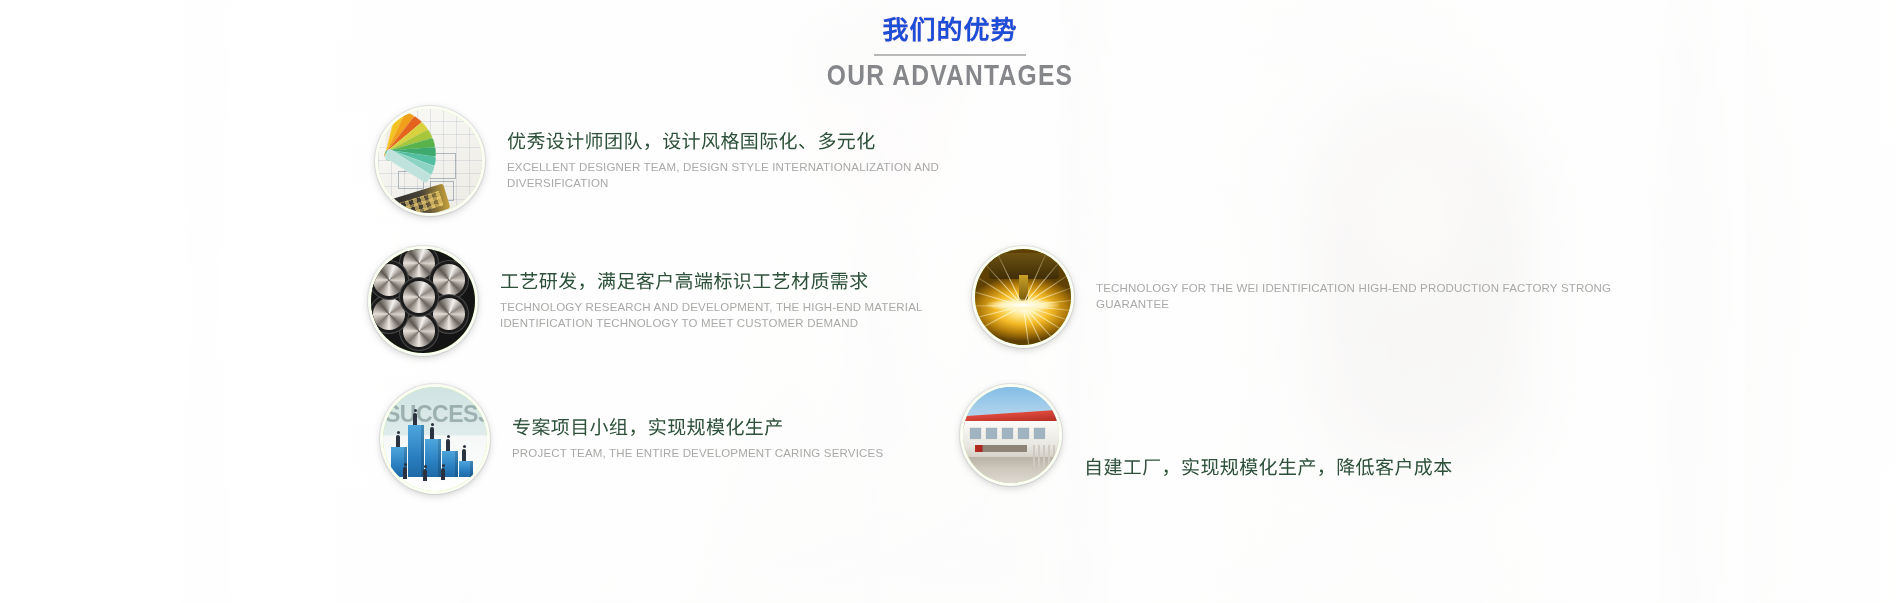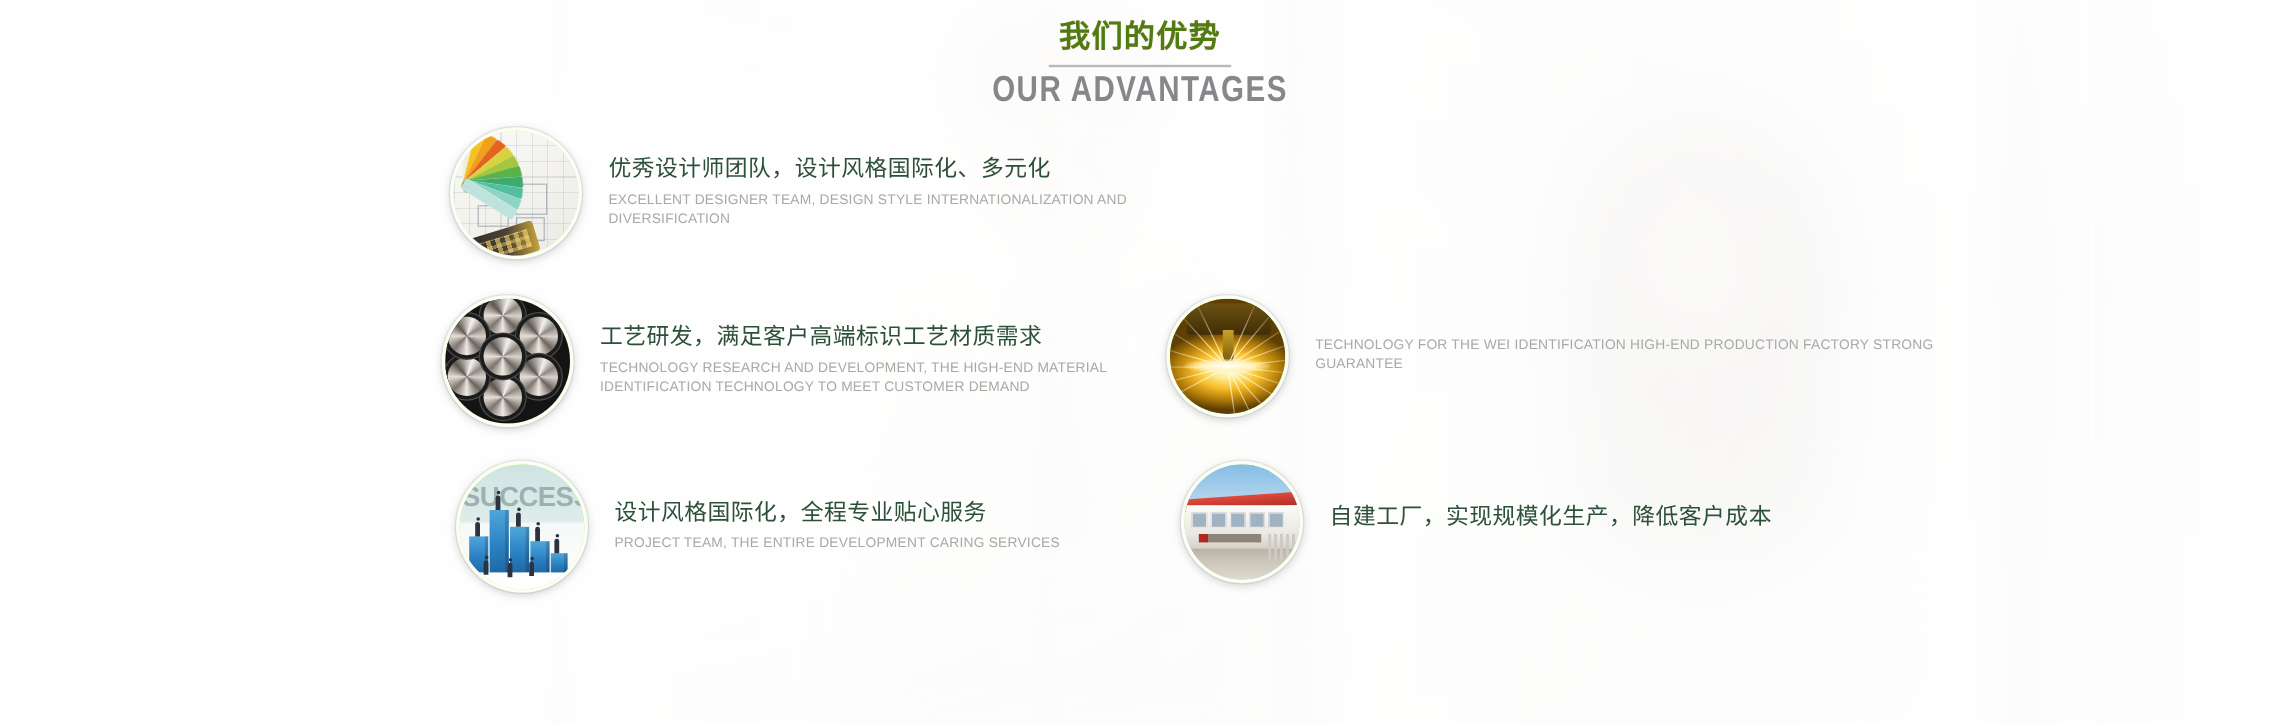--- a/index.html
+++ b/index.html
@@ -178,21 +178,21 @@
   .heading {
     position: absolute;
     left: 0;
     right: 0;
     top: 14px;
     text-align: center;
   }
   .heading-cn {
     font-size: 26px;
     font-weight: 700;
-    color: #4d7c0f;
+    color: #1d4ed8;
     letter-spacing: 1px;
     line-height: 1.25;
     margin: 0;
     text-shadow: 0 0 1px rgba(230,0,18,0.25);
   }
   .heading-rule {
     width: 152px;
     height: 2px;
     margin: 7px auto 2px;
     background: #b9b9b9;
@@ -212,21 +212,21 @@
   .adv-item {
     position: absolute;
     display: flex;
     align-items: center;
     gap: 22px;
   }
   .adv-item.pos-1 { left: 375px; top: 106px;  width: 620px; }
   .adv-item.pos-2 { left: 368px; top: 246px;  width: 640px; }
   .adv-item.pos-3 { left: 972px; top: 246px;  width: 640px; }
   .adv-item.pos-4 { left: 380px; top: 384px;  width: 620px; }
-  .adv-item.pos-5 { left: 984px; top: 384px;  width: 620px; }
+  .adv-item.pos-5 { left: 960px; top: 384px;  width: 620px; align-items: flex-end; }
 
   .adv-icon {
     position: relative;
     flex: 0 0 auto;
     width: 96px;
     height: 96px;
     border-radius: 50%;
     overflow: hidden;
     border: 3px solid rgba(255,255,255,0.92);
     box-shadow: 0 2px 7px rgba(80,80,80,0.26), 0 0 0 1px rgba(200,200,200,0.35);
@@ -571,21 +571,21 @@
           <div class="man m2"></div>
           <div class="man m3"></div>
           <div class="man m4"></div>
           <div class="man m5"></div>
           <div class="man m6"></div>
           <div class="man m7"></div>
           <div class="man m8"></div>
         </div>
       </div>
       <div class="adv-text">
-        <p class="adv-cn">设计风格国际化，全程专业贴心服务</p>
+        <p class="adv-cn">专案项目小组，实现规模化生产</p>
         <p class="adv-en">PROJECT TEAM, THE ENTIRE DEVELOPMENT CARING SERVICES</p>
       </div>
     </div>
 
     <div class="adv-item pos-5">
       <div class="adv-icon">
         <div class="art art-factory">
           <div class="sky"></div>
           <div class="ground"></div>
           <div class="roof"></div>

